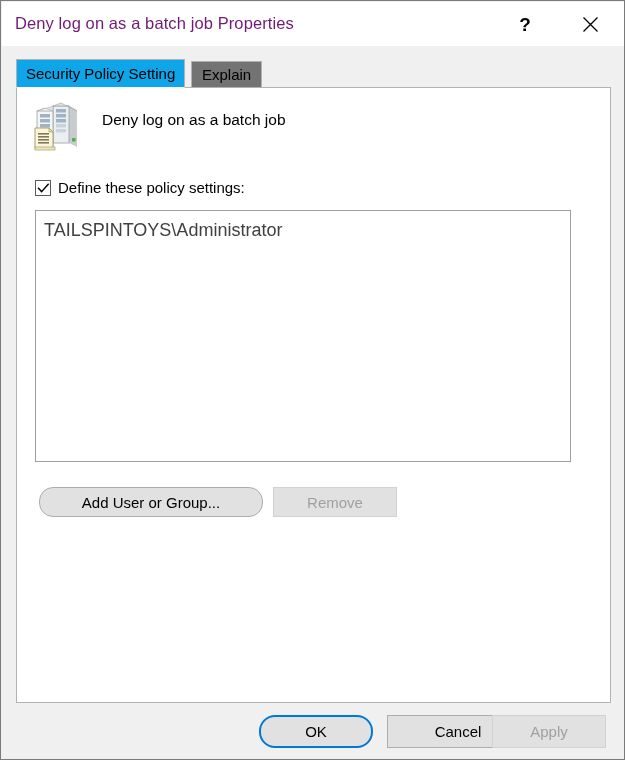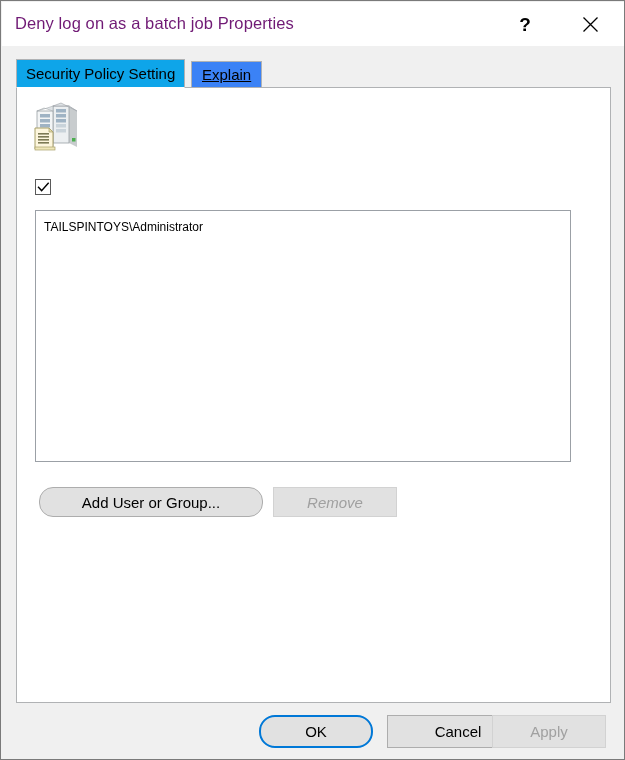--- a/index.html
+++ b/index.html
@@ -85,25 +85,24 @@
     background: #0ea5e9;
     border: 1px solid #b0b2b4;
     border-bottom: 1px solid #ffffff;
     z-index: 3;
   }
   #tab-explain {
     left: 190px;
     top: 60px;
     height: 27px;
     padding: 0 10px;
-    background: #3b82f6;
+    background: #737373;
     border: 1px solid #b0b2b4;
     border-bottom: 1px solid #b0b2b4;
     z-index: 2;
-    text-decoration: underline;
   }
 
   
   #tab-panel {
     position: absolute;
     left: 15px;
     top: 86px;
     width: 595px;
     height: 616px;
     box-sizing: border-box;
@@ -166,22 +165,22 @@
     top: 122px;
     width: 536px;
     height: 252px;
     box-sizing: border-box;
     background: #ffffff;
     border: 1px solid #9ba0a6;
     overflow: hidden;
     padding: 8px 0 0 0;
   }
   .list-item {
-    font-size: 12px;
-    color: #000000;
+    font-size: 18px;
+    color: #404040;
     padding: 1px 8px;
     white-space: nowrap;
     cursor: default;
   }
 
   
   .btn {
     box-sizing: border-box;
     background: #e1e1e1;
     border: 1px solid #adadad;
@@ -212,21 +211,20 @@
     width: 224px;
     height: 30px;
     border-radius: 14px;
   }
   #remove-button {
     position: absolute;
     left: 256px;
     top: 399px;
     width: 124px;
     height: 30px;
-    font-style: italic;
   }
 
   
   #ok-button {
     position: absolute;
     left: 258px;
     top: 714px;
     width: 114px;
     height: 33px;
     border-radius: 16px;
@@ -298,29 +296,31 @@
 
         <polygon points="4,26 18,26 22,30 22,47 4,47" fill="#fdf6dd" stroke="#a8a06a" stroke-width="1"></polygon>
         <polygon points="18,26 22,30 18,30" fill="#e6dca8" stroke="#a8a06a" stroke-width="0.7"></polygon>
         <rect x="7" y="31" width="11" height="1.6" fill="#7d7a55"></rect>
         <rect x="7" y="34" width="11" height="1.6" fill="#7d7a55"></rect>
         <rect x="7" y="37" width="11" height="1.6" fill="#7d7a55"></rect>
         <rect x="7" y="40" width="11" height="1.6" fill="#7d7a55"></rect>
         <rect x="4" y="45" width="20" height="3" fill="#efe6b8" stroke="#a8a06a" stroke-width="0.7"></rect>
       </svg>
     </div>
+    <span id="policy-name">Deny log on as a batch job</span>
 
     <div id="define-row">
       <span id="define-checkbox">
         <span>
           <svg width="13" height="13" viewBox="0 0 13 13" aria-hidden="true">
             <path d="M1.5 6.3 L4.6 9.6 L11.2 2.2" stroke="#000000" stroke-width="1.4" fill="none" stroke-linecap="square" stroke-linejoin="miter"></path>
           </svg>
         </span>
       </span>
+      <span id="define-label">Define these policy settings:</span>
     </div>
 
     <div id="principal-list">
       <div class="list-item">TAILSPINTOYS\Administrator</div>
     </div>
 
     <button class="btn" id="add-user-button">
       <span>Add User or Group...</span>
     </button>
     <button class="btn disabled" id="remove-button" disabled="">

